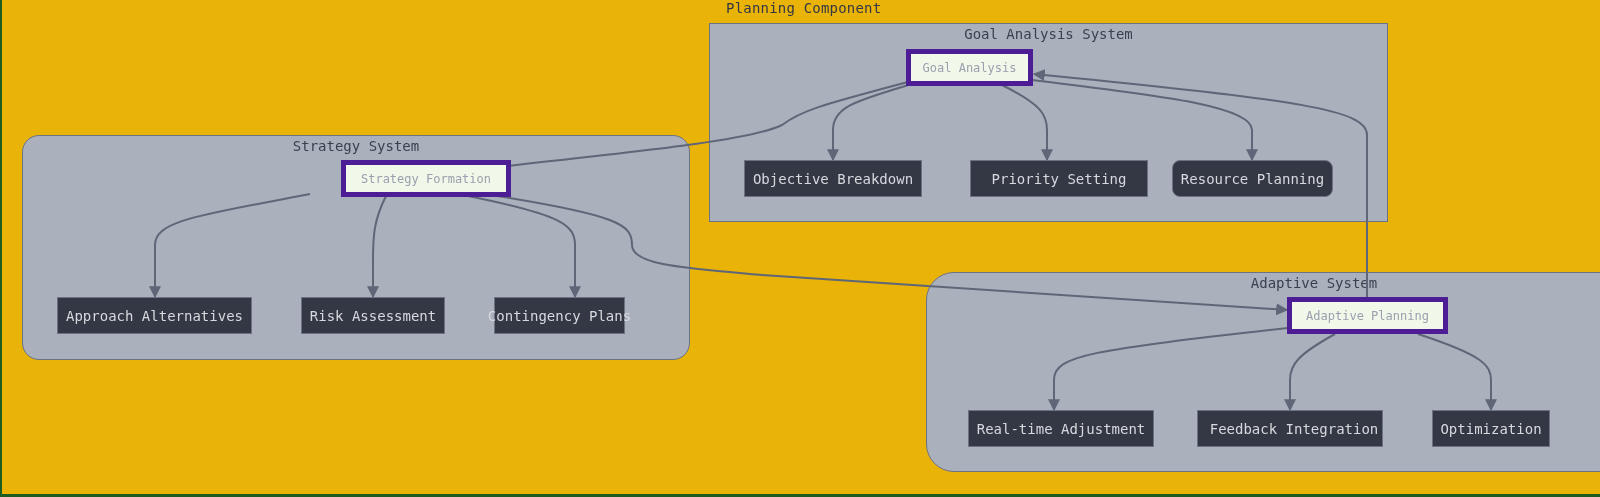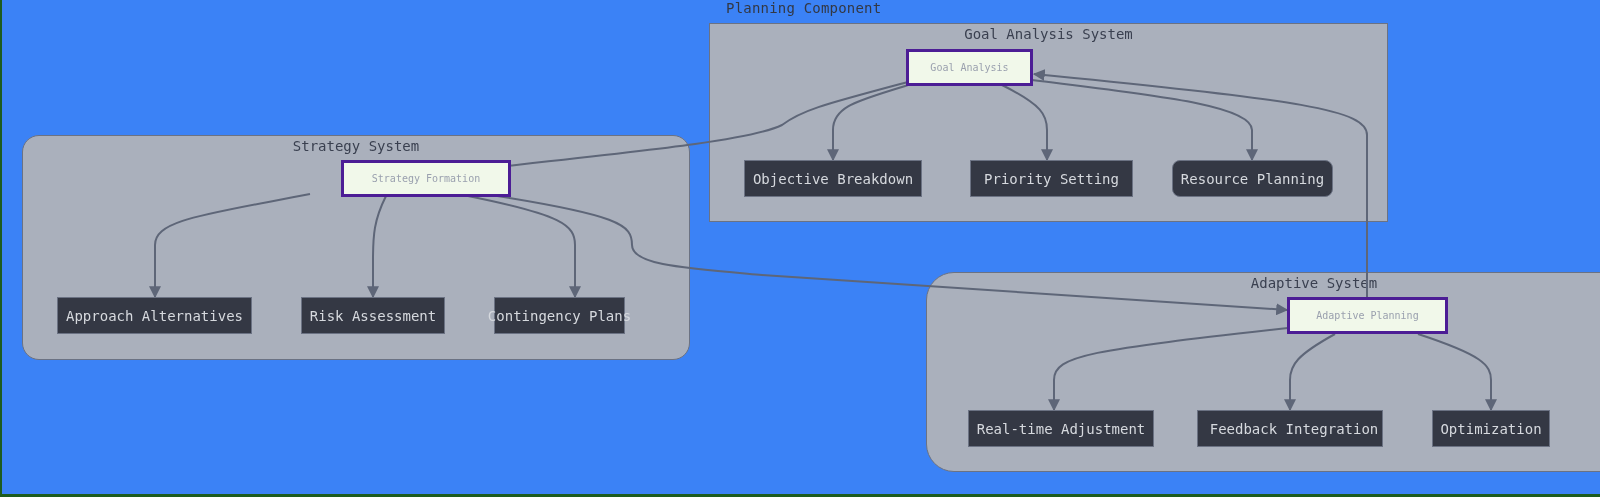--- a/index.html
+++ b/index.html
@@ -6,38 +6,38 @@
   body {
     width: 1600px; height: 497px; overflow: hidden;
     background: #e9f4e8;
     font-family: "DejaVu Sans Mono", "Liberation Mono", monospace;
   }
   #canvas {
     position: relative; width: 1600px; height: 497px;
     box-sizing: border-box;
     border-left: 2px solid #1d5c1f;
     border-bottom: 3px solid #1d5c1f;
-    background: #3b82f6;
+    background: #eab308;
   }
   .outer-title {
     position: absolute; font-size: 14px; color: #333844;
     letter-spacing: 0.2px;
   }
   .cluster {
     position: absolute; background: #aab0bc;
     border: 1px solid #6b7283; box-sizing: border-box;
   }
   .cluster-title {
     position: absolute; left: 0; right: 0; text-align: center;
     font-size: 14px; color: #3a4050;
   }
   .node-light {
     position: absolute; box-sizing: border-box;
-    background: #f1f8ea; border: 3px solid #4c1d95;
-    color: #9aa0ae; font-size: 10px;
+    background: #f1f8ea; border: 5px solid #4c1d95;
+    color: #9aa0ae; font-size: 12px;
     display: flex; align-items: center; justify-content: center;
     white-space: nowrap;
     text-align: center;
   }
   .node-dark {
     position: absolute; box-sizing: border-box;
     background: #343844; border: 1px solid #6b7283;
     color: #d6d9de; font-size: 14px;
     display: flex; align-items: center; justify-content: center;
     white-space: nowrap;
@@ -88,21 +88,21 @@
     <path d="M1416,334 C1480,355 1489,365 1489,380 L1489,410" marker-end="url(#arrow)"></path>
 
     <path d="M1365,298 L1365,135 C1365,110 1300,100 1032,74" marker-end="url(#arrow)"></path>
   </svg>
 
   <div class="node-light" style="left:904px; top:49px; width:127px; height:37px;">Goal Analysis</div>
   <div class="node-light" style="left:307px; top:160px; width:170px; height:37px;margin-left:32px;">Strategy Formation</div>
   <div class="node-light" style="left:1285px; top:297px; width:161px; height:37px;">Adaptive Planning</div>
 
   <div class="node-dark" style="left:742px; top:160px; width:178px; height:37px;">Objective Breakdown</div>
-  <div class="node-dark" style="left:968px; top:160px; width:163px; height:37px;">Priority Setting</div>
+  <div class="node-dark" style="left:968px; top:160px; width:178px; height:37px;">Priority Setting</div>
   <div class="node-dark" style="left:1170px; top:160px; width:161px; height:37px;border-radius:8px;">Resource Planning</div>
 
   <div class="node-dark" style="left:55px; top:297px; width:195px; height:37px;">Approach Alternatives</div>
   <div class="node-dark" style="left:299px; top:297px; width:144px; height:37px;">Risk Assessment</div>
   <div class="node-dark" style="left:492px; top:297px; width:131px; height:37px;">Contingency Plans</div>
 
   <div class="node-dark" style="left:959px; top:410px; width:186px; height:37px;margin-left:7px;">Real-time Adjustment</div>
   <div class="node-dark" style="left:1195px; top:410px; width:186px; height:37px;padding-left:8px;">Feedback Integration</div>
   <div class="node-dark" style="left:1430px; top:410px; width:118px; height:37px;">Optimization</div>
 

